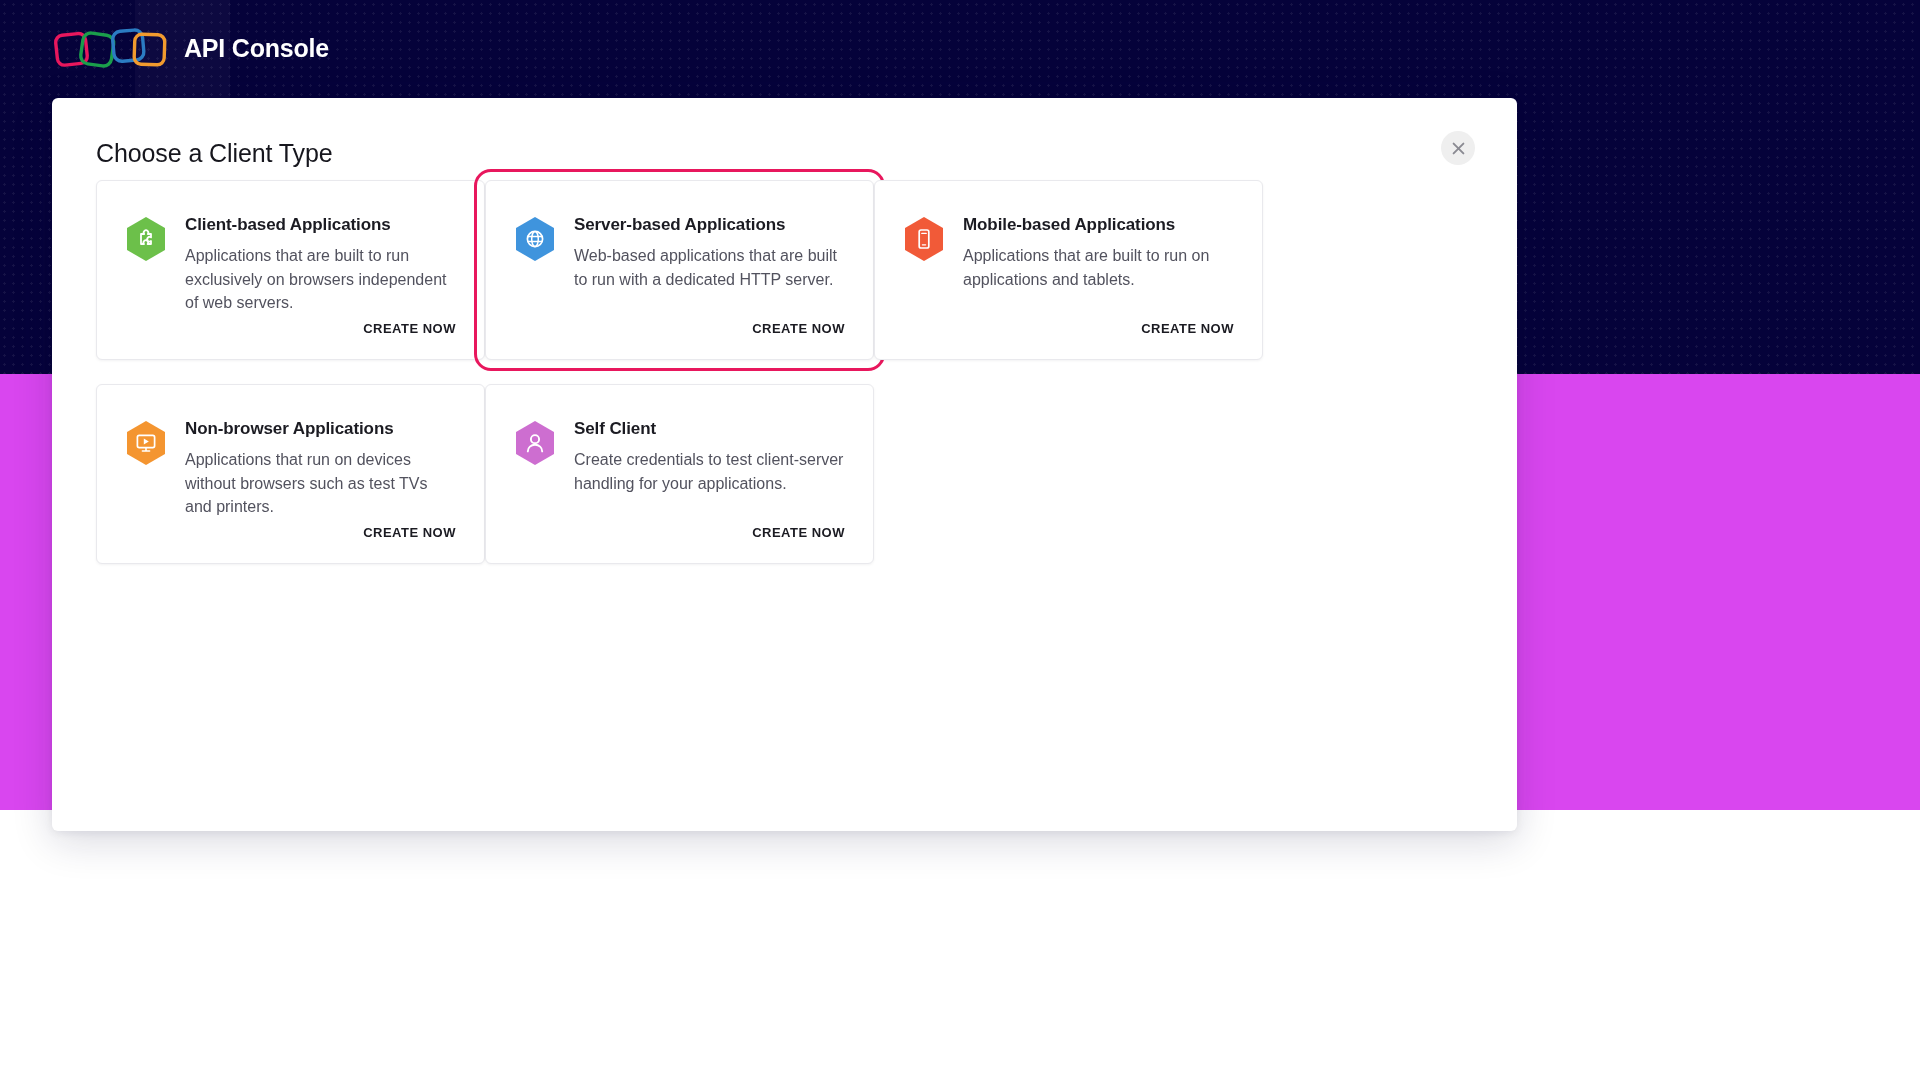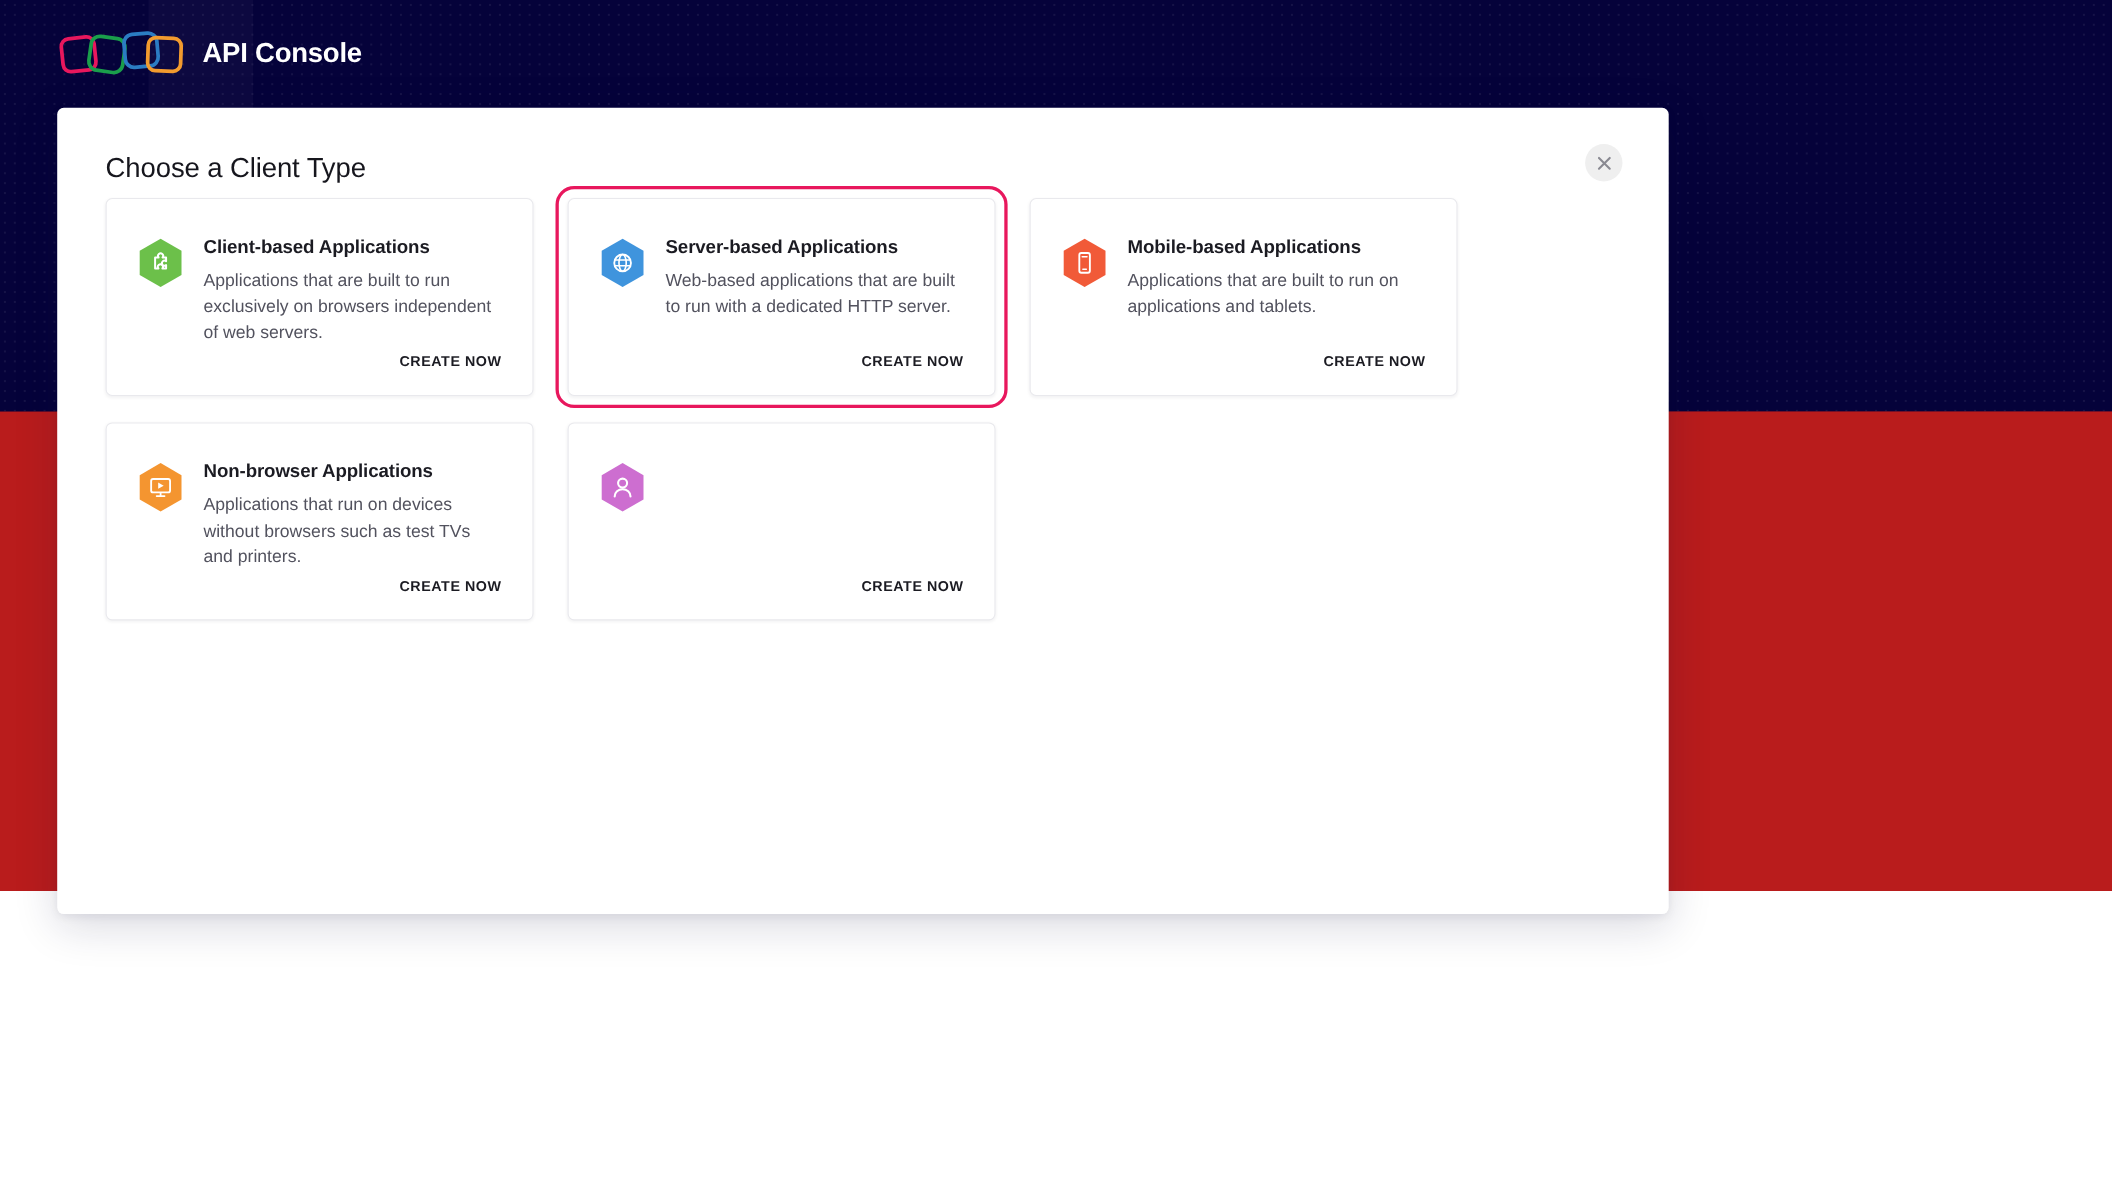--- a/index.html
+++ b/index.html
@@ -5,21 +5,21 @@
   * { margin:0; padding:0; box-sizing:border-box; }
   html, body {
     width:1920px; height:1080px;
     font-family:"Liberation Sans", sans-serif;
     background:#ffffff;
     overflow:hidden;
   }
   #app {
     position:relative;
     width:1920px; height:810px;
-    background:#b91c1c;
+    background:#d946ef;
   }
 
   
   .topbar {
     position:absolute; left:0; top:0;
     width:1920px; height:374px;
     background:#05023a;
     overflow:hidden;
   }
   .topbar .dots {
@@ -78,21 +78,21 @@
     cursor:pointer;
   }
   .close-btn svg { display:block; }
 
   
   .grid {
     position:absolute;
     left:44px; top:82px;
     width:1290px;
   }
-  .grid-row { display:flex; gap:31px; }
+  .grid-row { display:flex; }
   .grid-row + .grid-row { margin-top:24px; }
 
   .card-slot { position:relative; width:389px; }
 
   .card {
     position:relative;
     width:389px; height:180px;
     background:#ffffff;
     border:1px solid #e9e9ed;
     border-radius:6px;
@@ -251,20 +251,24 @@
         <div class="card-slot">
           <div class="card">
             <div class="card-head">
               <span class="hex">
                 <svg width="42" height="46" viewBox="0 0 42 46">
                   <path d="M21 1 40 12 40 34 21 45 2 34 2 12Z" fill="#cd6ed0"></path>
                   <circle cx="21" cy="19.2" r="4.1" fill="none" stroke="#ffffff" stroke-width="1.9"></circle>
                   <path d="M13.8 31.4c0-4 3.2-6.6 7.2-6.6s7.2 2.6 7.2 6.6" fill="none" stroke="#ffffff" stroke-width="1.9" stroke-linecap="round"></path>
                 </svg>
               </span>
+              <div class="card-body">
+                <div class="card-title">Self Client</div>
+                <div class="card-desc">Create credentials to test client-server handling for your applications.</div>
+              </div>
             </div>
             <button class="create-now">CREATE NOW</button>
           </div>
         </div>
 
         <div class="card-slot empty">
           <div class="card"></div>
         </div>
 
       </div>

